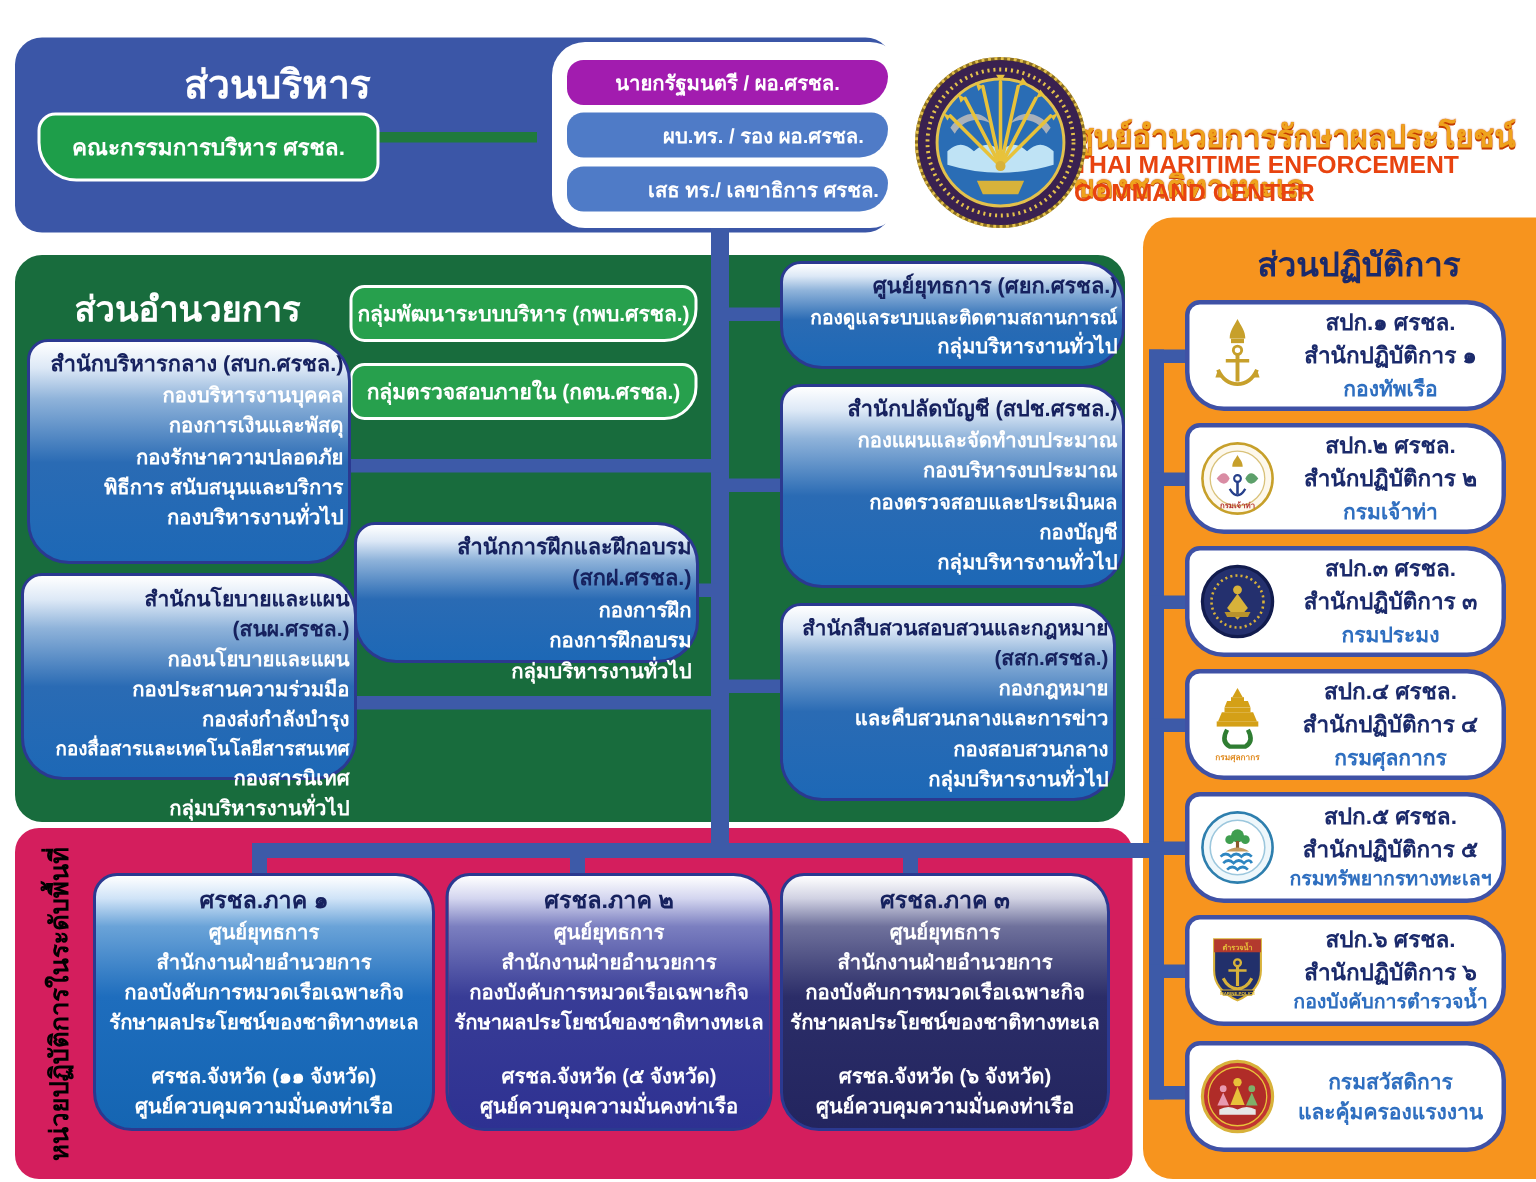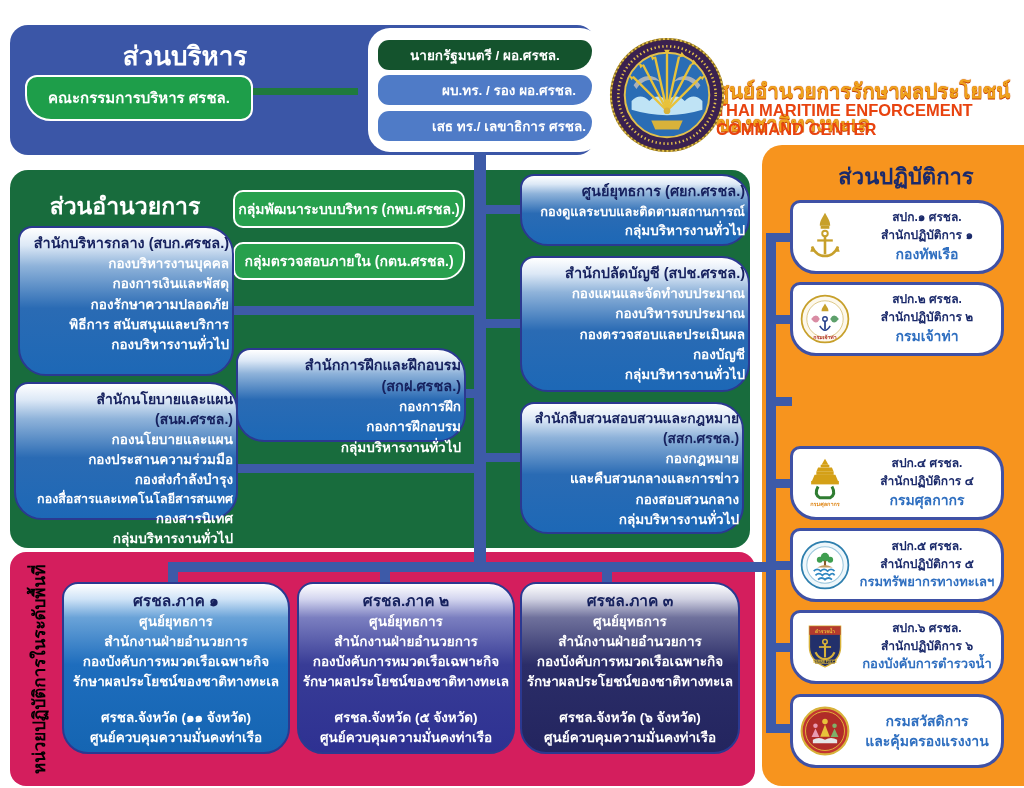--- a/index.html
+++ b/index.html
@@ -14,21 +14,21 @@
   #admin{left:10px;top:25px;width:585px;height:130px;background:#3b56a7;border-radius:18px;}
   .admin-title{position:absolute;left:0;top:10px;width:350px;text-align:center;color:#fff;font-size:26px;}
   .committee{position:absolute;left:15px;top:50px;width:224px;height:42px;background:#1e9e4a;
              border:2px solid #fff;border-radius:12px 12px 12px 26px;color:#fff;font-size:15px;
              display:flex;align-items:center;justify-content:center;z-index:2;}
   .leader-panel{position:absolute;left:358px;top:3px;width:234px;height:124px;background:#fff;
                 border-radius:22px;display:flex;flex-direction:column;justify-content:space-evenly;
                 padding:6px 10px;box-sizing:border-box;z-index:2;}
   .pill{height:30px;border-radius:14px 14px 24px 14px;color:#fff;font-size:13.5px;
         display:flex;align-items:center;justify-content:center;}
-  .pill-dark{background:#14532d;}
+  .pill-dark{background:#a21caf;}
   .pill-light{background:#4f7bc7;padding-left:48px;}
   
   .title-th{position:absolute;left:716px;top:74px;width:305px;font-size:20.5px;color:#efa31d;
             text-shadow:0 0 1px #c43c00, 0 1px 0 #c43c00;}
   .title-en{position:absolute;left:716px;top:101px;width:305px;font-size:16.5px;color:#e8430f;}
   
   #directorate{left:10px;top:170px;width:740px;height:378px;background:#186c3d;border-radius:18px;}
   .dir-title{position:absolute;left:0;top:18px;width:230px;text-align:center;color:#fff;font-size:23px;}
   .gpill{position:absolute;left:223px;width:232px;height:38px;background:#27a04d;border:2px solid #fff;
          border-radius:10px 10px 22px 10px;color:#fff;font-size:14px;display:flex;align-items:center;
@@ -39,21 +39,21 @@
   .dir-box .bt{color:#16215e;font-size:14.5px;line-height:1.45;}
   .dir-box .bl{font-size:13.5px;line-height:1.5;min-height:1.2em;}
   
   #operations{left:762px;top:145px;width:288px;height:641px;background:#f7941e;border-radius:20px;}
   .op-title{position:absolute;left:0;top:14px;width:100%;text-align:center;color:#1b2a6b;font-size:22px;}
   .op-box{position:absolute;left:28px;width:214px;height:74px;background:#fff;border:3px solid #3f51a5;
           border-radius:10px 26px 26px 26px;display:flex;align-items:center;box-sizing:border-box;
           padding-left:4px;z-index:2;}
   .op-logo{width:56px;height:56px;flex:0 0 56px;display:flex;align-items:center;justify-content:center;}
   .op-text{flex:1;text-align:center;}
-  .op-l1,.op-l2{color:#1b2a6b;font-size:12px;line-height:1.45;}
+  .op-l1,.op-l2{color:#1b2a6b;font-size:15px;line-height:1.45;}
   .op-agency{color:#2f6fc0;font-size:14px;line-height:1.45;}
   
   #regional{left:10px;top:552px;width:745px;height:234px;background:#d41e5d;border-radius:16px;}
   .side-label{position:absolute;left:8px;top:10px;height:214px;width:44px;color:#000;font-size:17px;
               writing-mode:vertical-rl;transform:rotate(180deg);text-align:center;line-height:44px;}
   .area-box{position:absolute;top:30px;height:172px;border:2.5px solid #2b3990;border-radius:16px 26px 26px 26px;
             text-align:center;color:#fff;box-sizing:border-box;padding-top:5px;z-index:2;}
   .area-box .at{color:#16215e;font-size:15.5px;line-height:1.5;}
   .area-box .al{font-size:13.5px;line-height:1.48;min-height:1.2em;}
   .grad-blue{background:linear-gradient(180deg,#ffffff 0%,#cfe3f7 9%,#6aa3d8 20%,#1e6dbd 48%,#1565b2 100%);}
@@ -204,20 +204,36 @@
           <text x="30" y="53" font-size="6" fill="#b3302a" text-anchor="middle" font-weight="bold">กรมเจ้าท่า</text>
         </svg>
       </span>
       <div class="op-text">
         <div class="op-l1">สปก.๒ ศรชล.</div>
         <div class="op-l2">สำนักปฏิบัติการ ๒</div>
         <div class="op-agency">กรมเจ้าท่า</div>
       </div>
     </div>
 
+    <div class="op-box" style="top:219px;">
+      <span class="op-logo">
+        <svg width="52" height="52" viewBox="0 0 60 60">
+          <circle cx="30" cy="30" r="27" fill="#24306e" stroke="#121c4e" stroke-width="2.5"></circle>
+          <circle cx="30" cy="30" r="20" fill="none" stroke="#d8b23a" stroke-width="2" stroke-dasharray="1.6 2.4"></circle>
+          <circle cx="30" cy="21" r="3.4" fill="#d8b23a"></circle>
+          <path d="M30 24 l8 11 -8 9 -8 -9z" fill="#d8b23a"></path>
+          <path d="M20 38 h20 l-2 4 h-16z" fill="#b8922c"></path>
+        </svg>
+      </span>
+      <div class="op-text">
+        <div class="op-l1">สปก.๓ ศรชล.</div>
+        <div class="op-l2">สำนักปฏิบัติการ ๓</div>
+        <div class="op-agency">กรมประมง</div>
+      </div>
+    </div>
 
     <div class="op-box" style="top:301px;">
       <span class="op-logo">
         <svg width="52" height="52" viewBox="0 0 60 60">
           <g fill="#d4a017">
             <path d="M30 2 l4 7 h-8z"></path>
               <rect x="25" y="9" width="10" height="3"></rect>
             <path d="M22 12 h16 l2 5 h-20z"></path>
               <rect x="20" y="17" width="20" height="3.6"></rect>
             <path d="M18 20.6 h24 l3 7 h-30z"></path>

